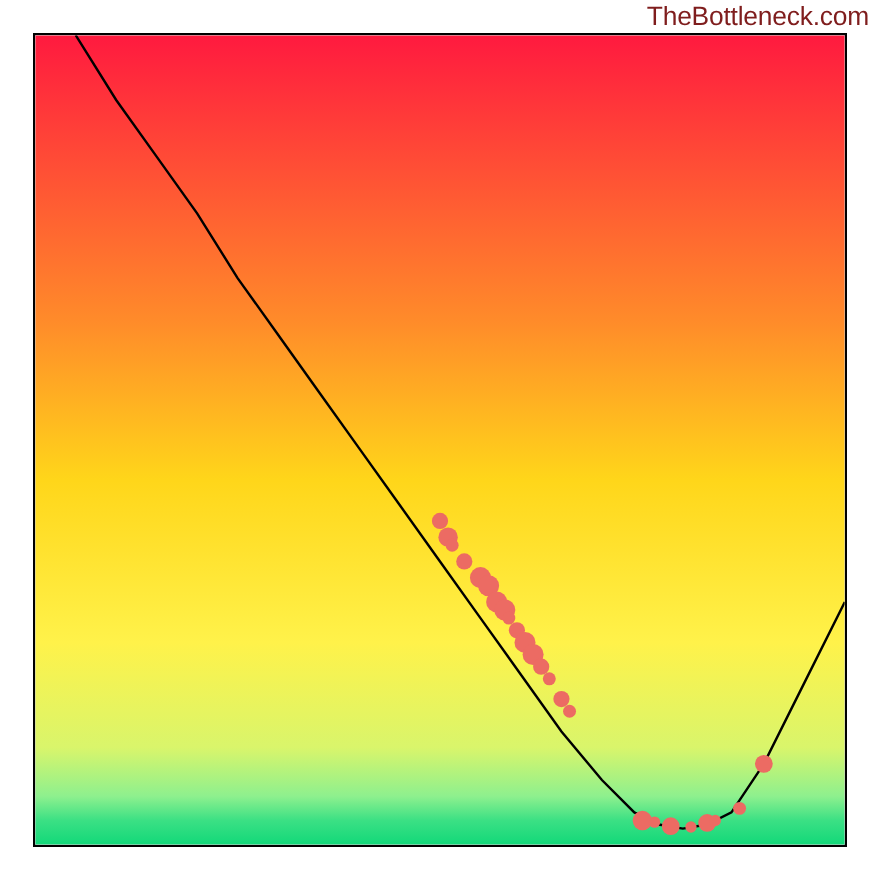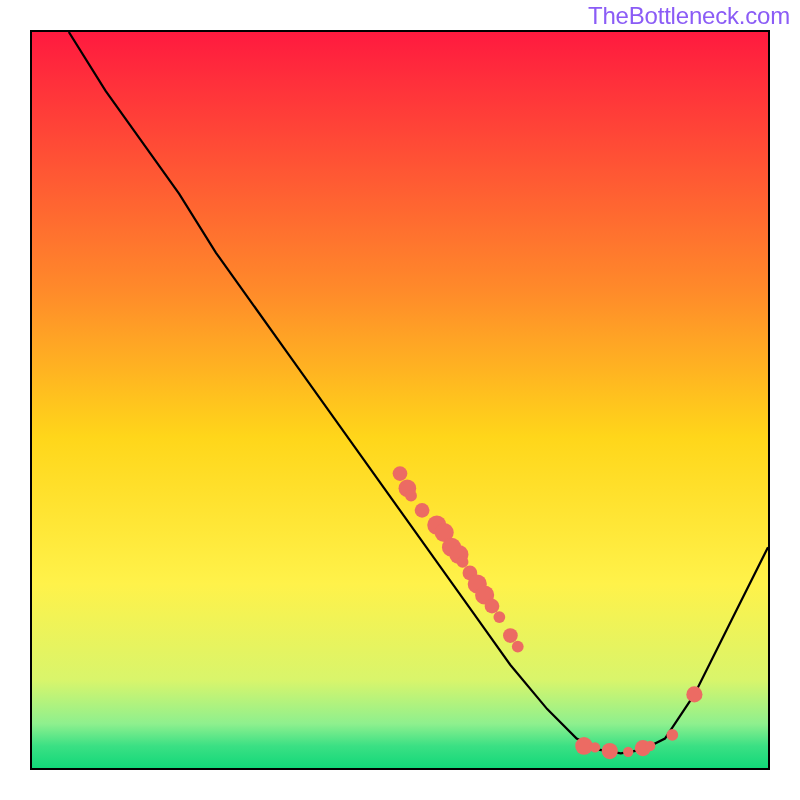--- a/index.html
+++ b/index.html
@@ -13,21 +13,21 @@
   }
   .chart-outer {
     position: relative;
     width: 800px;
     height: 800px;
   }
   .watermark {
     position: absolute;
     top: 2px;
     right: 10px;
-    color: #8b5cf6;
+    color: #7f1d1d;
     font-size: 24px;
     font-weight: 500;
     letter-spacing: -0.2px;
     z-index: 3;
     user-select: none;
   }
   .plot-area {
     position: absolute;
     left: 30px;
     top: 30px;

